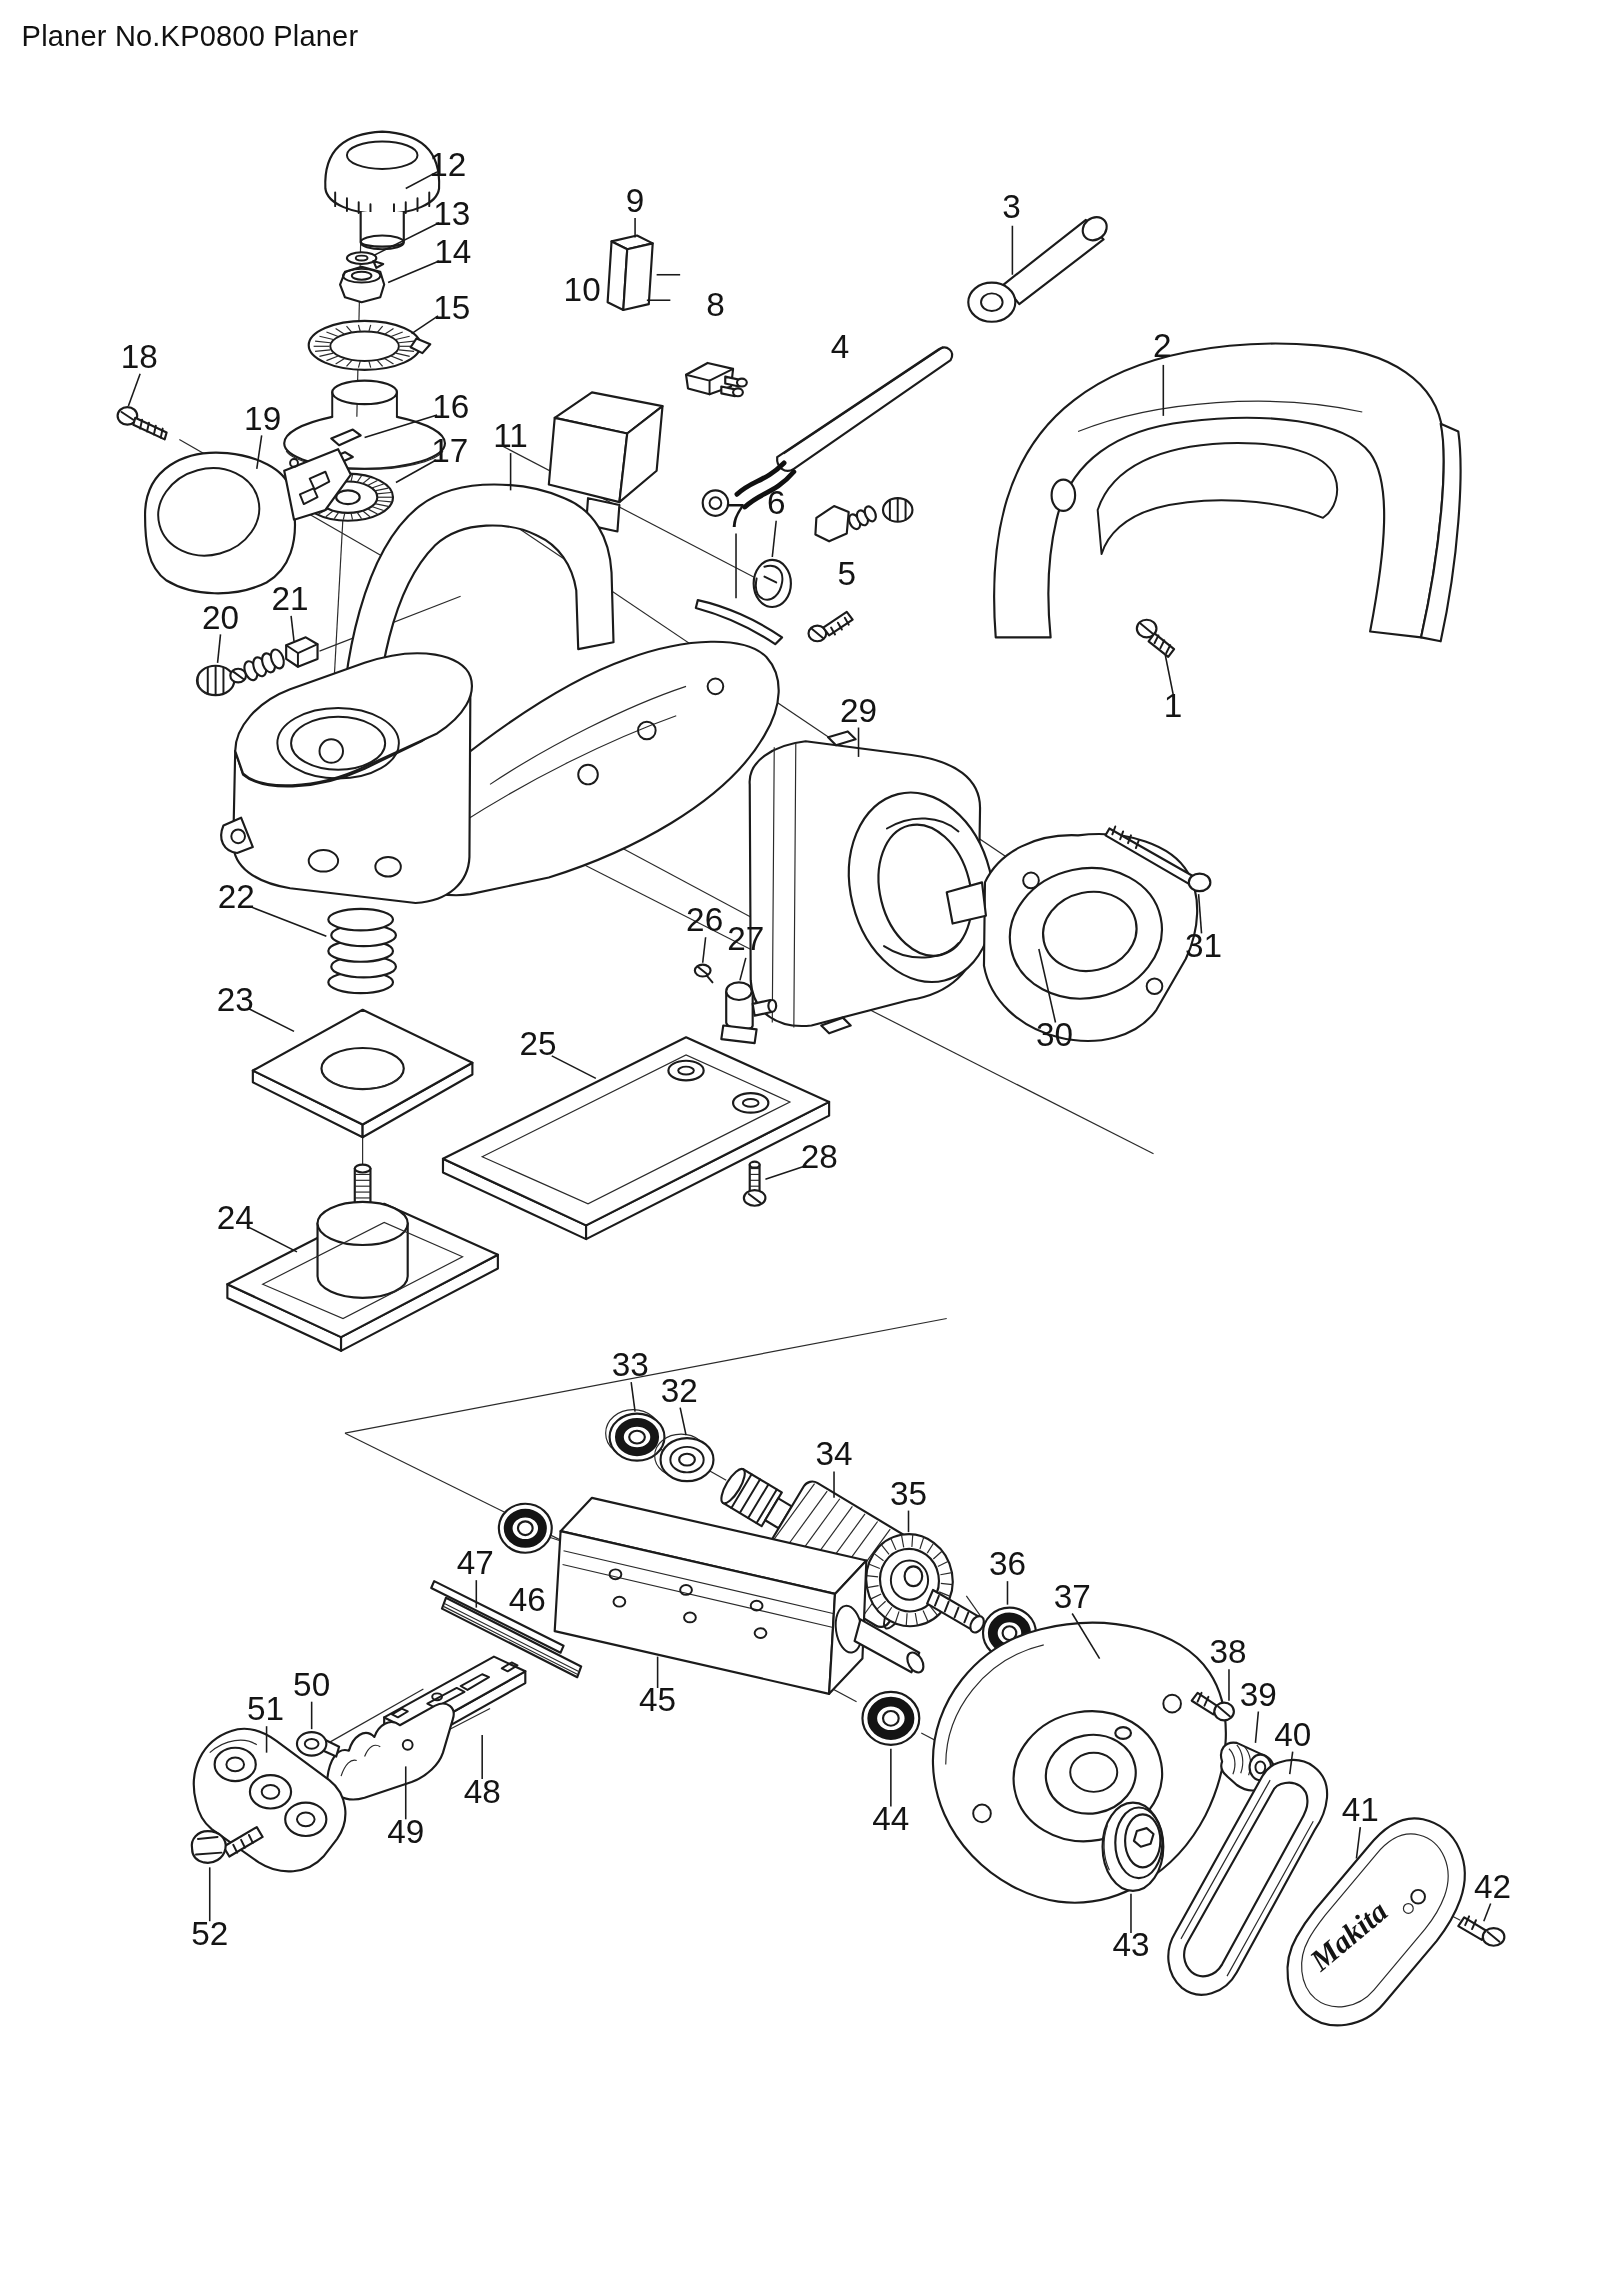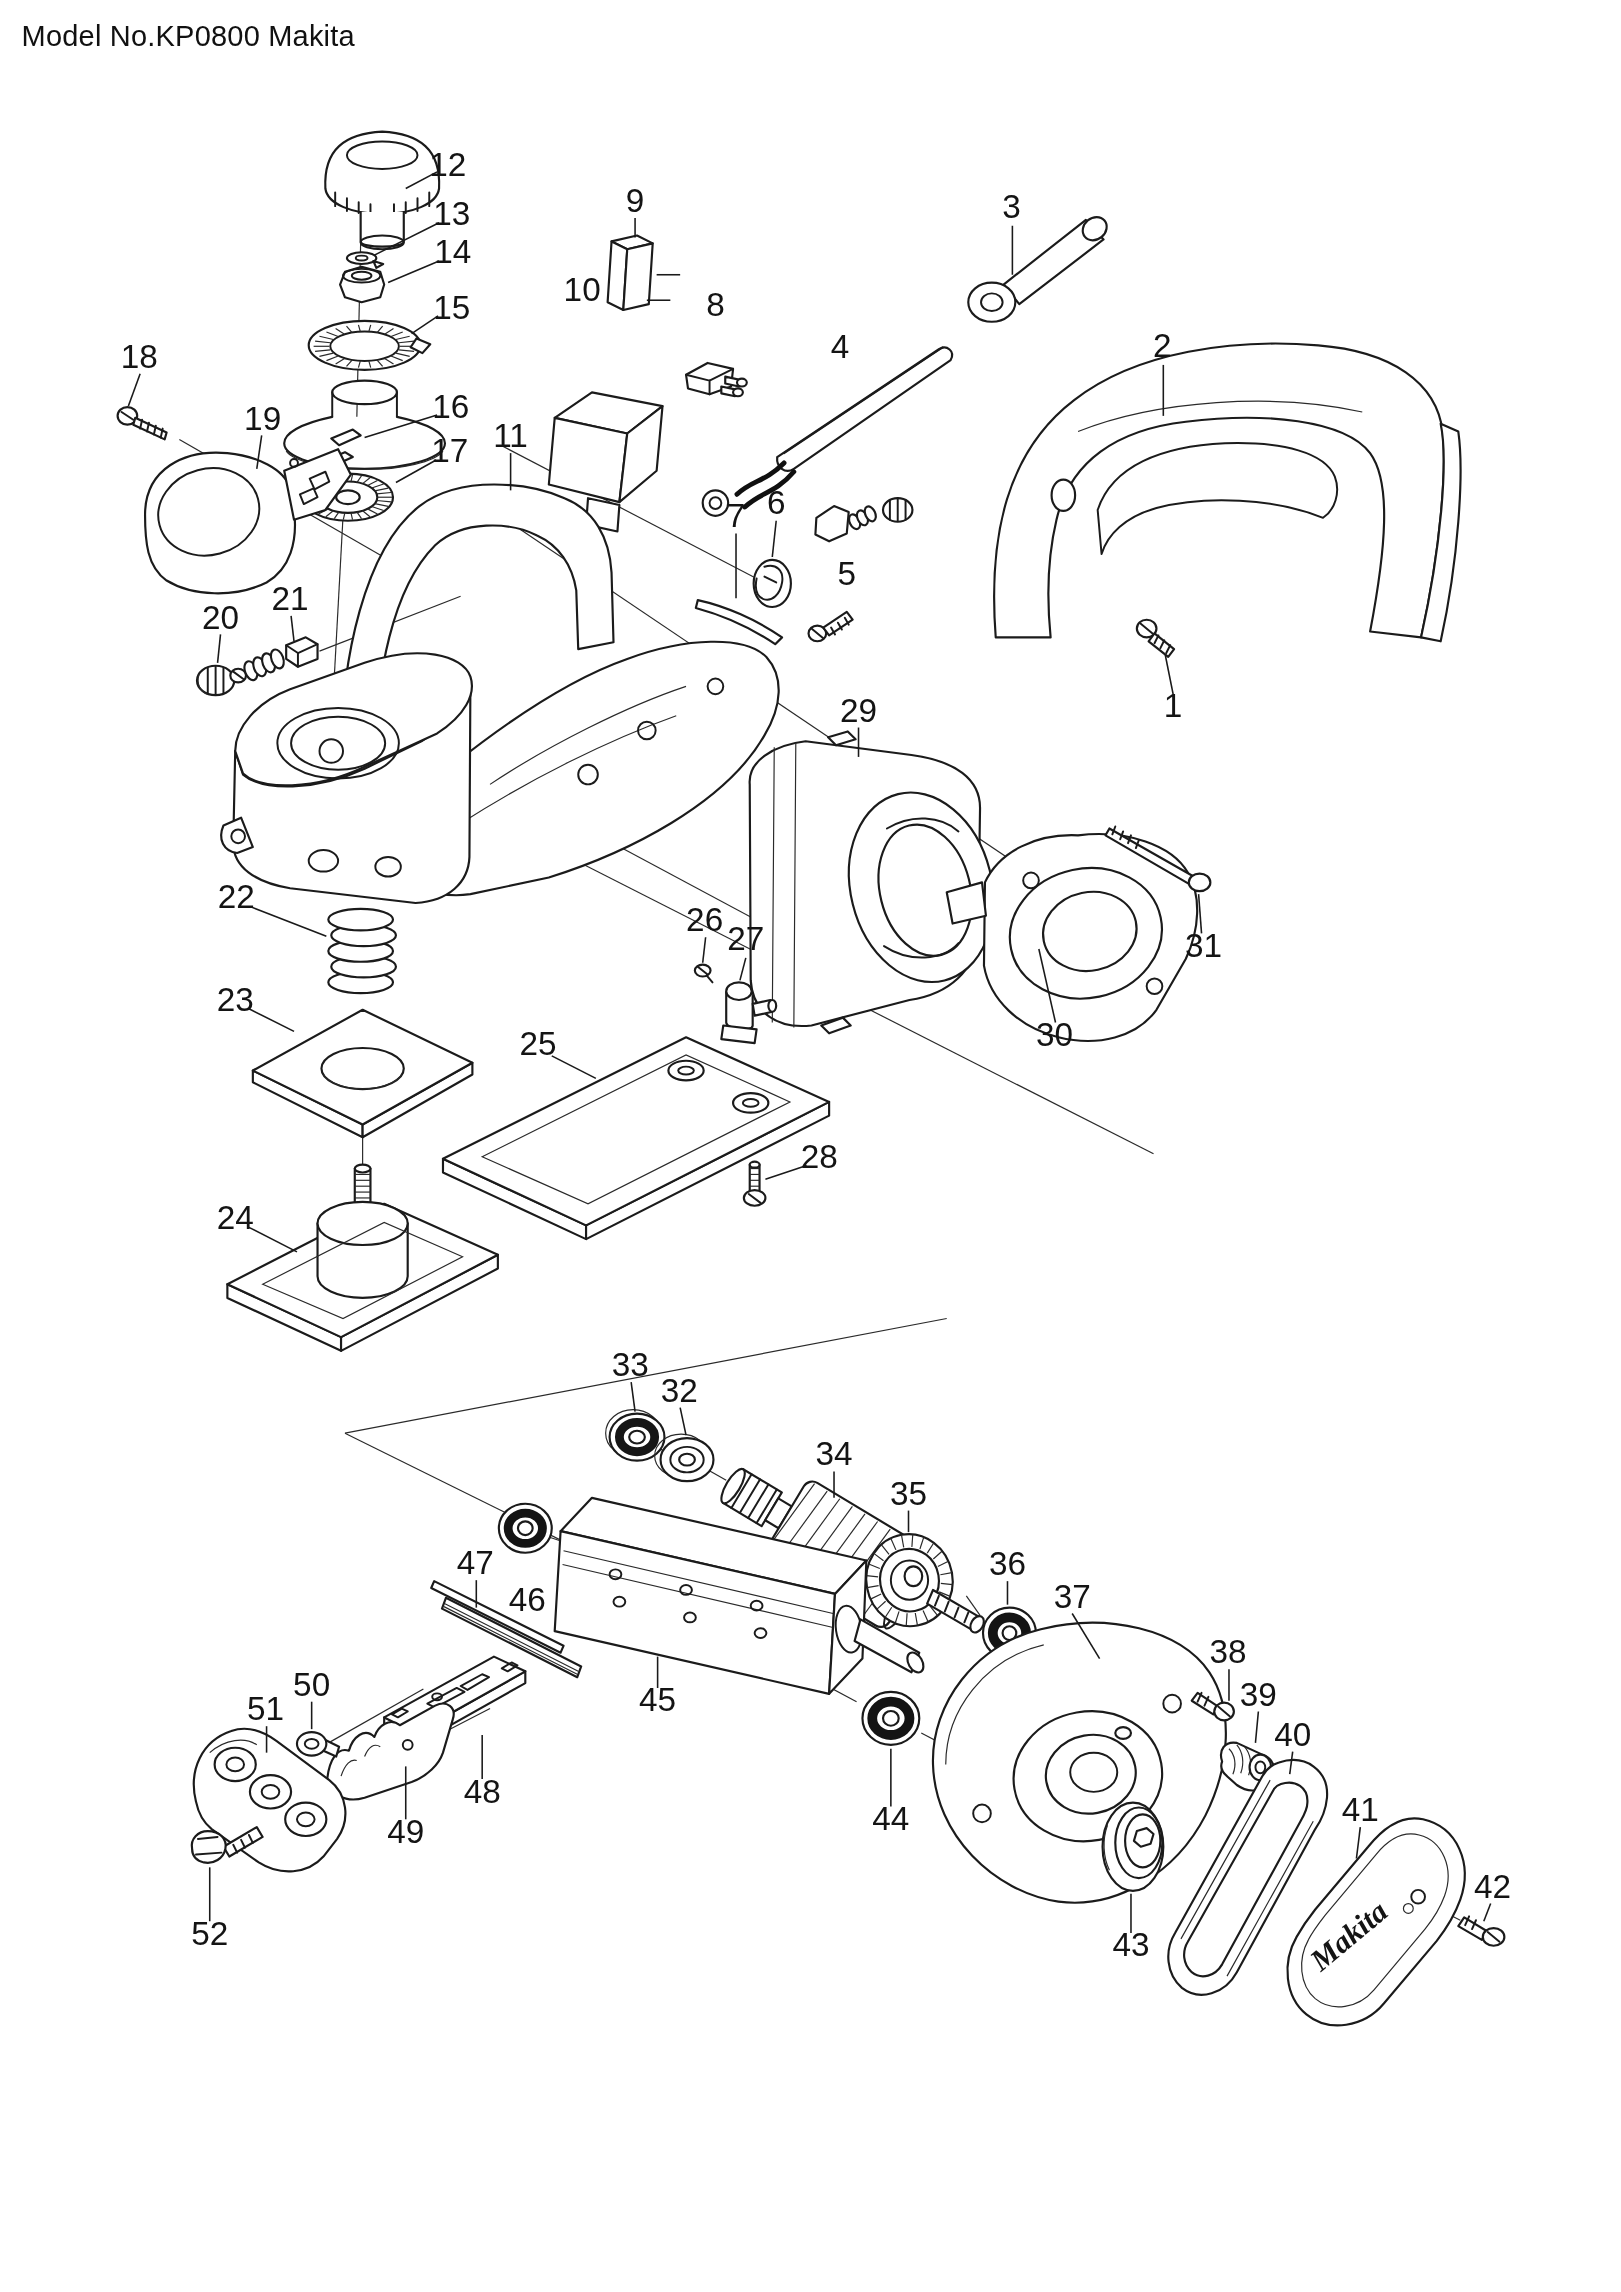--- a/index.html
+++ b/index.html
@@ -12,21 +12,21 @@
   .thin{fill:none;stroke:#2a2a2a;stroke-width:1.2;}
   .wire{fill:none;stroke:#101010;stroke-width:5;stroke-linecap:round;}
   .lead{stroke:#1a1a1a;stroke-width:1.6;}
   .lbl{font-family:"Liberation Sans",sans-serif;font-size:34px;fill:#141414;}
   .brand{font-family:"Liberation Serif",serif;font-style:italic;font-weight:bold;font-size:31px;fill:#141414;}
 </style>
 </head>
 <body>
 
 <div id="page">
-  <div id="title">Model No.KP0800 Makita</div>
+  <div id="title">Planer No.KP0800 Planer</div>
 
   <svg width="1621" height="2293" viewBox="0 0 1654 2339">
 
     <g>
       <line class="thin" x1="513" y1="455" x2="795" y2="602"></line>
       <line class="thin" x1="531" y1="540" x2="1058" y2="895"></line>
       <line class="thin" x1="470" y1="818" x2="1177" y2="1177"></line>
       <line class="thin" x1="966" y1="1345" x2="352" y2="1462"></line>
       <line class="thin" x1="352" y1="1462" x2="584" y2="1577"></line>
       <line class="thin" x1="605" y1="849" x2="920" y2="1018"></line>

